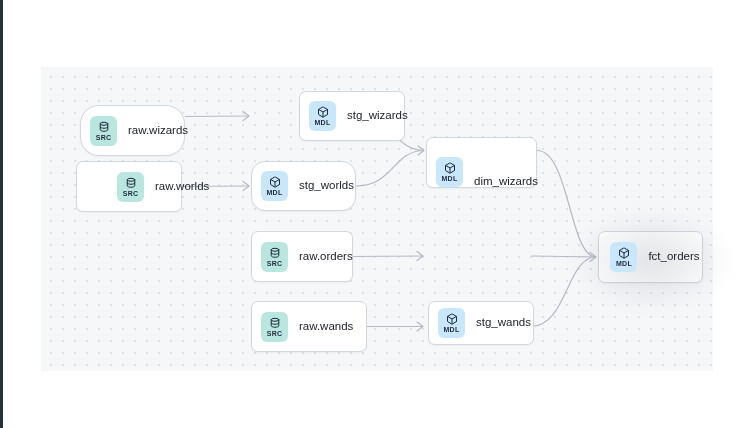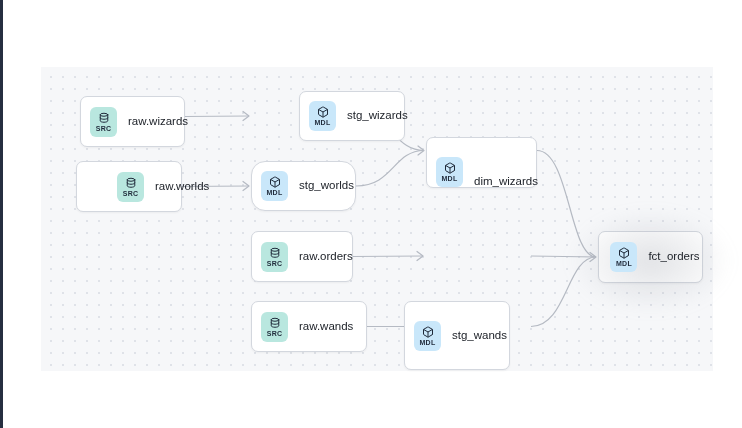--- a/index.html
+++ b/index.html
@@ -120,21 +120,21 @@
       <path d="M353,256.5 L423,256" class="edge"></path>
       <path d="M417,251.5 L423,256 L417,260.5" class="arrow"></path>
       <path d="M353,326.5 L423,326.5" class="edge"></path>
       <path d="M417,322 L423,326.5 L417,331" class="arrow"></path>
       <path d="M531,256 L596,257" class="edge"></path>
       <path d="M590,252.5 L596,257 L590,261.5" class="arrow"></path>
       <path d="M531,326.5 C566.75,326.5 566.75,257 596,257" class="edge"></path>
       <path d="M537,150.5 C569.45,150.5 569.45,257 596,257" class="edge"></path>
     </svg>
   <div id="node-layer">
-      <div class="node" style="left: 80px; top: 96px; width: 105px; height: 51px;">
+      <div class="node" style="left: 80px; top: 105px; width: 105px; height: 51px; border-radius: 19px;">
     <span class="badge src">
       <span class="badge-icon">
             <svg viewBox="0 0 24 24" fill="none" stroke-width="2" stroke-linecap="round" stroke-linejoin="round">
               <ellipse cx="12" cy="5.5" rx="7.5" ry="3"></ellipse>
               <path d="M4.5 5.5v6c0 1.7 3.4 3 7.5 3s7.5-1.3 7.5-3v-6"></path>
               <path d="M4.5 11.5v6c0 1.7 3.4 3 7.5 3s7.5-1.3 7.5-3v-6"></path>
             </svg>
           </span>
       <span class="badge-label">SRC</span>
     </span>
@@ -211,21 +211,21 @@
             <svg viewBox="0 0 24 24" fill="none" stroke-width="2" stroke-linecap="round" stroke-linejoin="round">
               <ellipse cx="12" cy="5.5" rx="7.5" ry="3"></ellipse>
               <path d="M4.5 5.5v6c0 1.7 3.4 3 7.5 3s7.5-1.3 7.5-3v-6"></path>
               <path d="M4.5 11.5v6c0 1.7 3.4 3 7.5 3s7.5-1.3 7.5-3v-6"></path>
             </svg>
           </span>
       <span class="badge-label">SRC</span>
     </span>
     <span class="node-label">raw.wands</span>
   </div>
-      <div class="node" style="left: 404px; top: 301px; width: 106px; height: 69px;">
+      <div class="node" style="left: 428px; top: 301px; width: 106px; height: 44px;">
     <span class="badge mdl">
       <span class="badge-icon">
             <svg viewBox="0 0 24 24" fill="none" stroke-width="2" stroke-linecap="round" stroke-linejoin="round">
               <path d="M21 16V8a2 2 0 0 0-1-1.73l-7-4a2 2 0 0 0-2 0l-7 4A2 2 0 0 0 3 8v8a2 2 0 0 0 1 1.73l7 4a2 2 0 0 0 2 0l7-4A2 2 0 0 0 21 16z"></path>
               <path d="M3.27 6.96 12 12.01l8.73-5.05"></path>
               <path d="M12 22.08V12"></path>
             </svg>
           </span>
       <span class="badge-label">MDL</span>
     </span>

